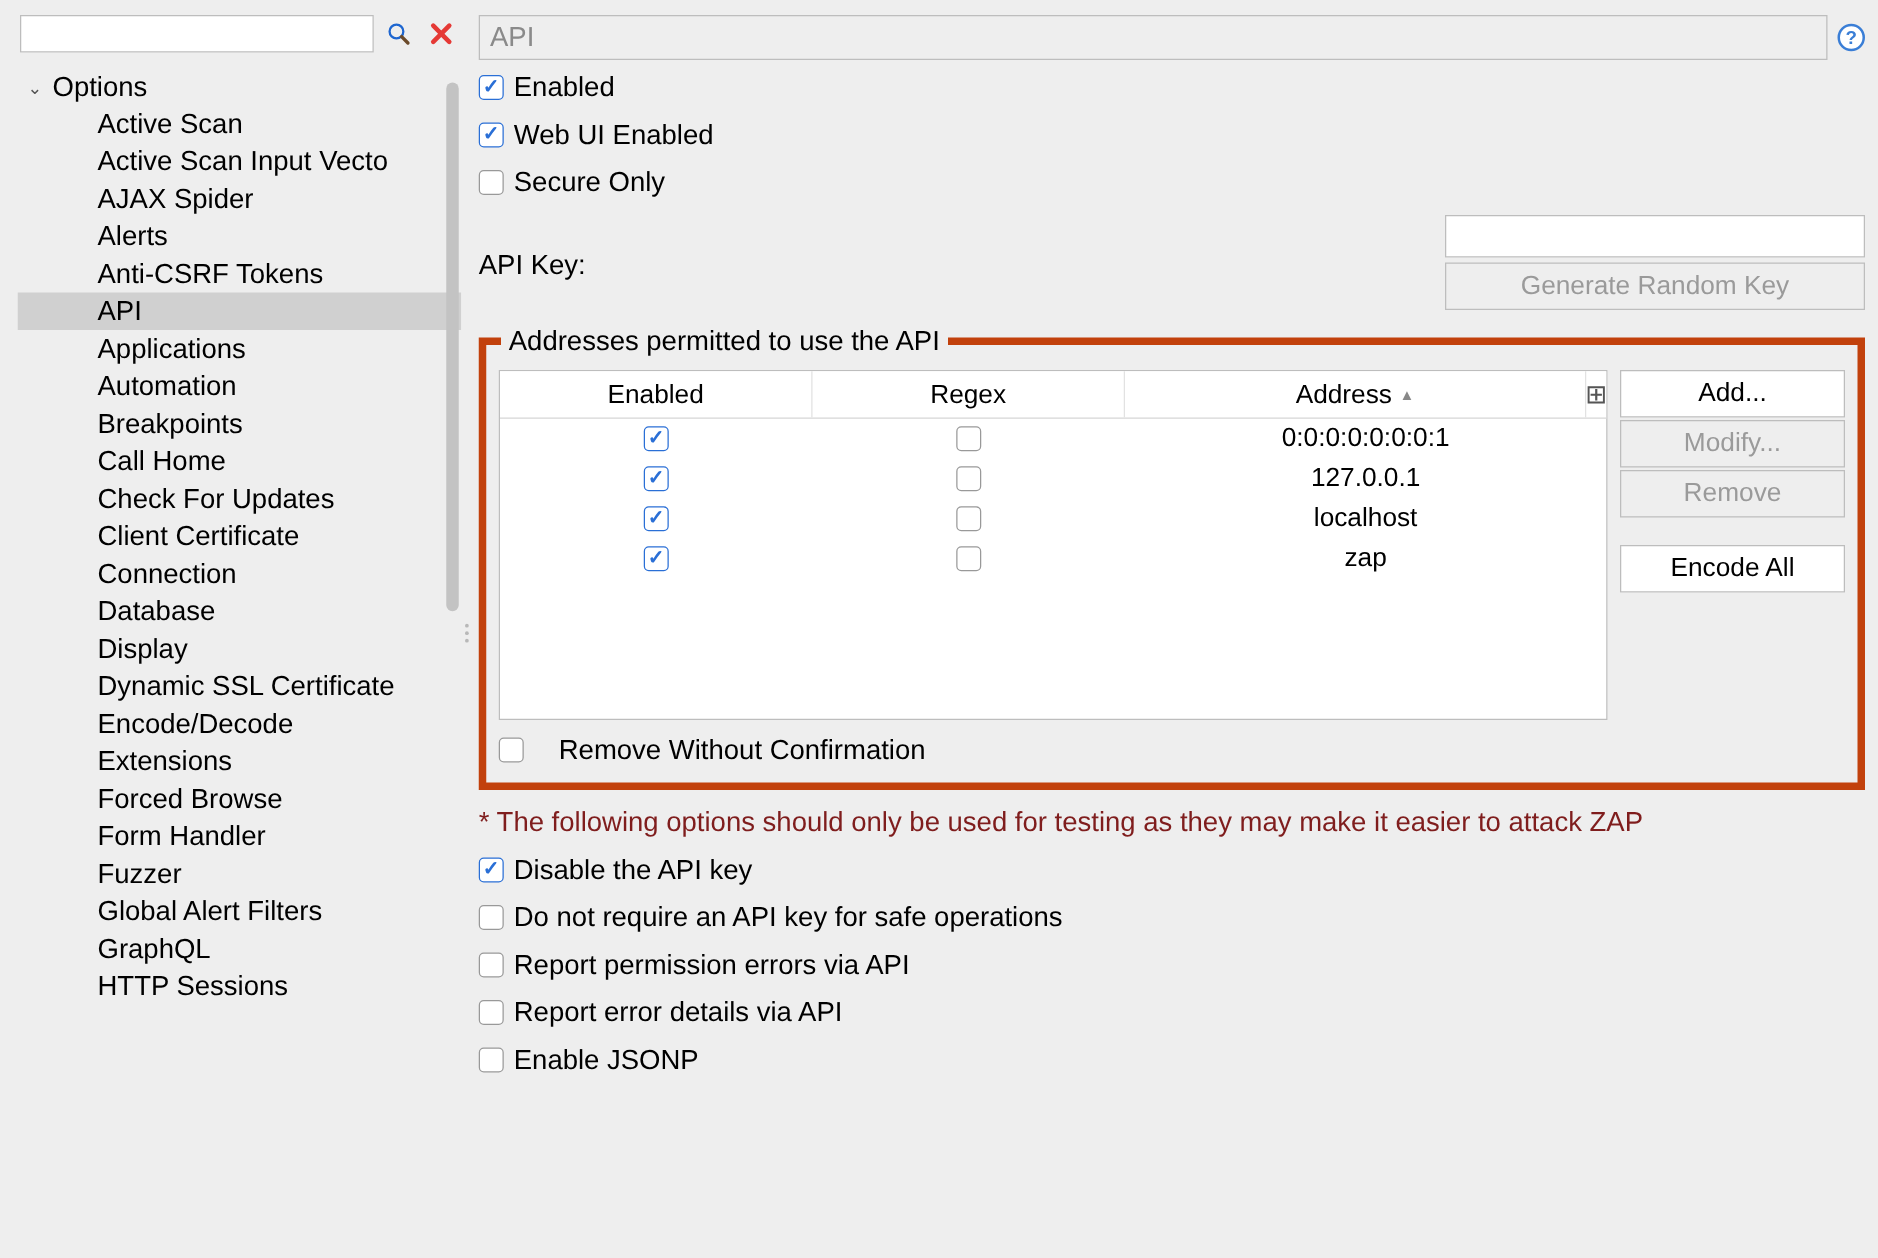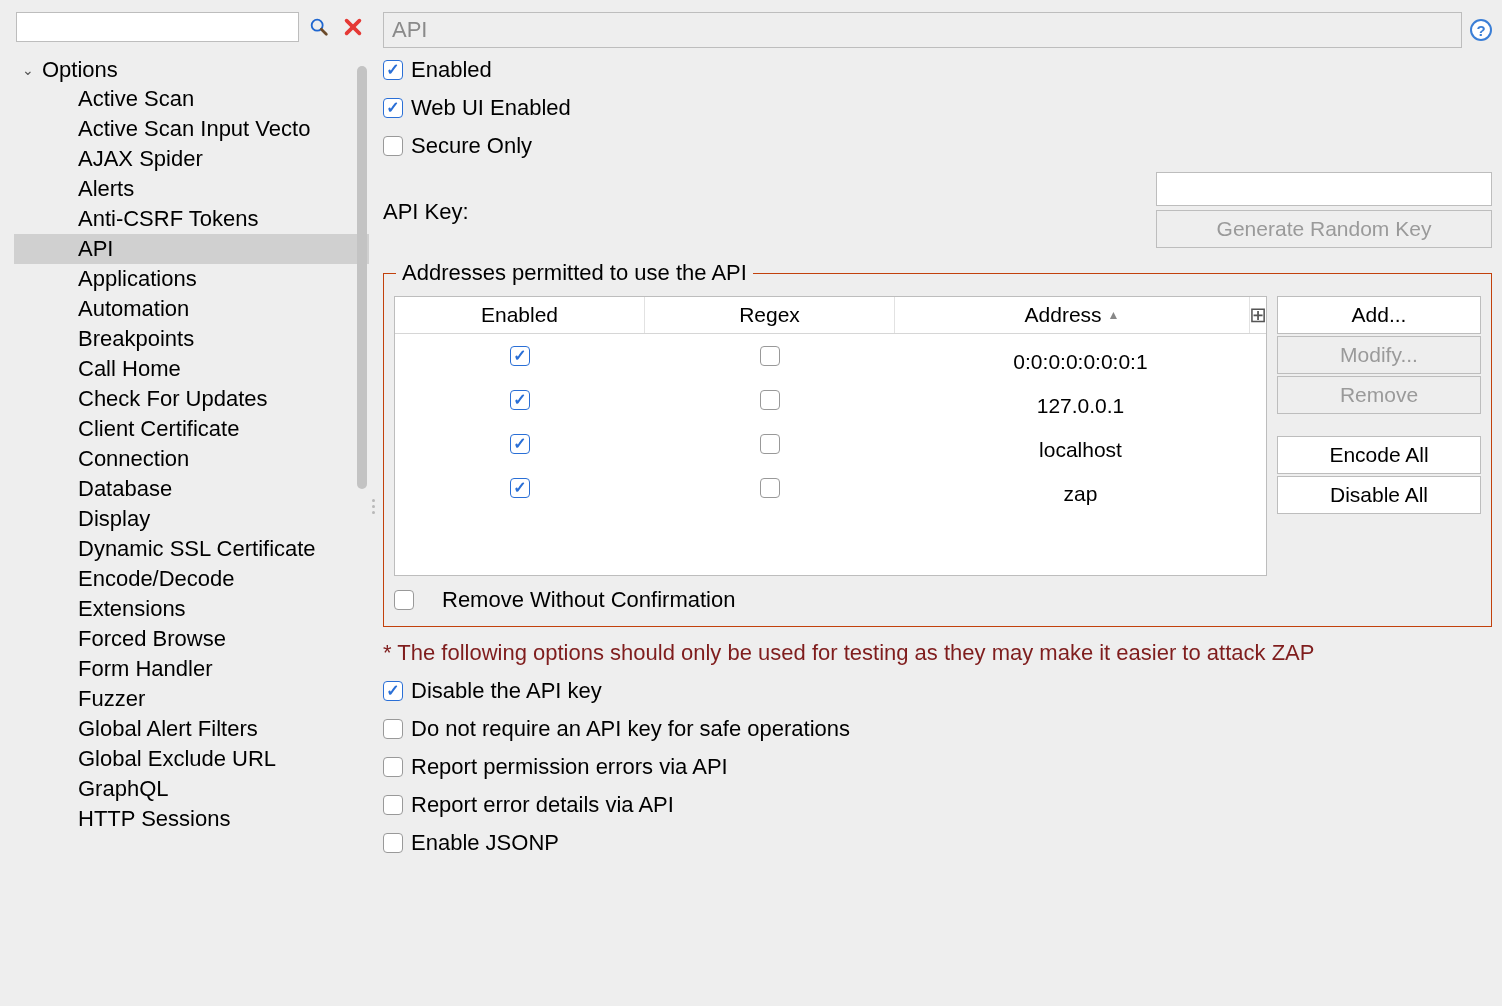--- a/index.html
+++ b/index.html
@@ -205,21 +205,21 @@
       font-size: 21px;
       display: inline-flex;
       align-items: center;
       justify-content: center;
       padding: 0 12px;
     }
     .btn.disabled { color: #9a9a9a; }
     .btn:not(.disabled) { background: #fff; color: #000; }
 
     fieldset.addresses {
-      border: 1px solid #c2410c;
+      border: 6px solid #c2410c;
       margin-top: 6px;
       padding: 10px 10px 10px 10px;
       position: relative;
     }
     fieldset.addresses legend {
       font-size: 22px;
       padding: 0 6px;
       margin-left: 2px;
     }
     .addr-layout {
@@ -259,23 +259,23 @@
     }
     .addr-body .cell {
       padding: 4px 8px;
       font-size: 21px;
       display: flex;
       align-items: center;
       justify-content: center;
     }
     .cell-enabled { width: 250px; }
     .cell-regex { width: 250px; }
-    .cell-addr { flex: 1; justify-content: flex-start; padding-left: 4px; margin-top: 12px; }
+    .cell-addr { flex: 1; justify-content: flex-start; padding-left: 4px; }
     .addr-buttons {
-      width: 204px;
+      width: 180px;
       display: flex;
       flex-direction: column;
       gap: 2px;
     }
     .addr-buttons .spacer { height: 18px; }
     .sort-asc {
       font-size: 12px;
       color: #888;
     }
     .col-extra {
@@ -335,21 +335,20 @@
           <div class="tree-item">Connection</div>
           <div class="tree-item">Database</div>
           <div class="tree-item">Display</div>
           <div class="tree-item">Dynamic SSL Certificate</div>
           <div class="tree-item">Encode/Decode</div>
           <div class="tree-item">Extensions</div>
           <div class="tree-item">Forced Browse</div>
           <div class="tree-item">Form Handler</div>
           <div class="tree-item">Fuzzer</div>
           <div class="tree-item">Global Alert Filters</div>
-          <div class="tree-item">Global Exclude URL</div>
           <div class="tree-item">GraphQL</div>
           <div class="tree-item">HTTP Sessions</div>
         </div>
     </div>
     <div class="scrollbar-v">
       <div class="scrollbar-thumb"></div>
     </div>
     <div class="resize-handle">
       <span></span>
         <span></span>
@@ -435,21 +434,20 @@
                 <div class="cell cell-addr">zap</div>
               </div>
             </div>
         </div>
         <div class="addr-buttons">
           <button class="btn">Add...</button>
           <button class="btn disabled">Modify...</button>
           <button class="btn disabled">Remove</button>
           <div class="spacer"></div>
           <button class="btn">Encode All</button>
-          <button class="btn">Disable All</button>
         </div>
       </div>
       <div class="check-row" style="margin-top:8px;gap:28px;">
         <span id="chk-remove-noconf" class="chk"></span>
         <span>Remove Without Confirmation</span>
       </div>
     </fieldset>
 
     <div class="warning">* The following options should only be used for testing as they may make it easier to attack ZAP</div>
 

